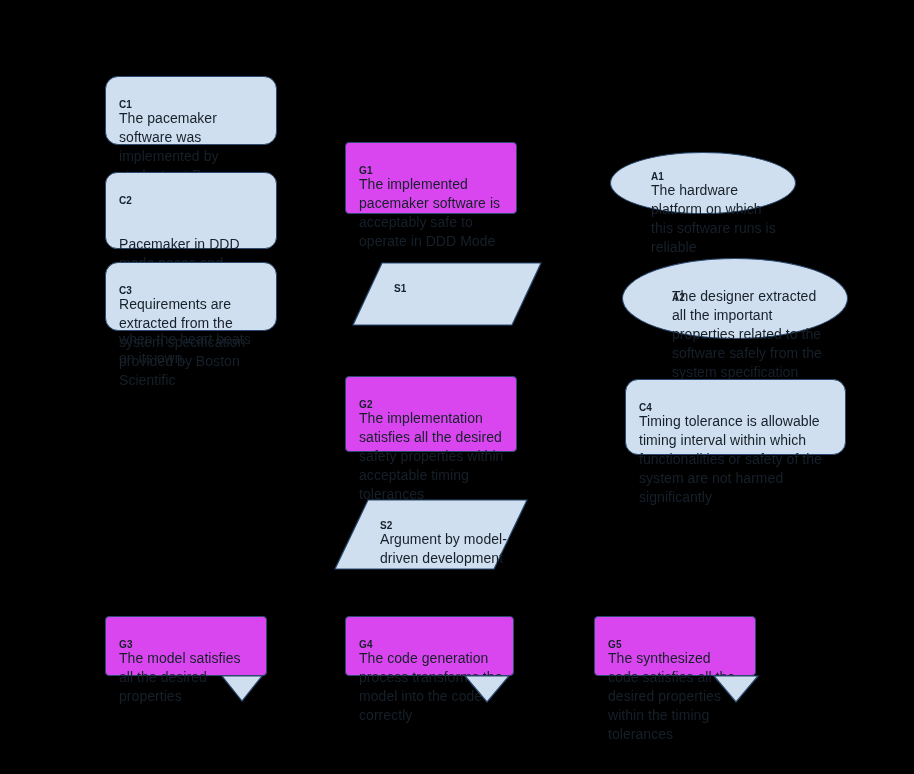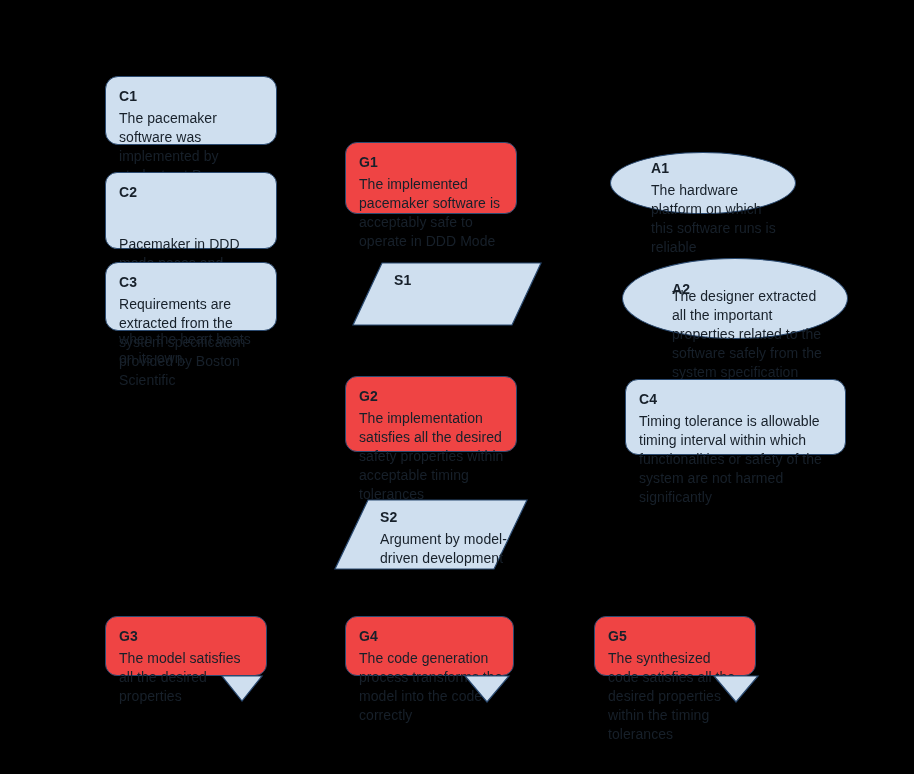--- a/index.html
+++ b/index.html
@@ -8,40 +8,40 @@
     font-family:"Liberation Sans","DejaVu Sans",sans-serif;
     background:#000;
   }
   #canvas{position:absolute;inset:0;width:914px;height:774px;}
 
   .node{position:absolute;box-sizing:border-box;}
 
   
   .lbl{
     position:absolute;
-    font-size:14px;font-weight:bold;color:#17202a;
-    letter-spacing:.1px;line-height:1;
+    font-size:10px;font-weight:bold;color:#17202a;
+    letter-spacing:.1px;line-height:1;margin-top:11px;
   }
   .body-txt{
     position:absolute;
     font-size:14px;color:#17202a;line-height:19px;
     letter-spacing:.05px;
   }
 
   
   .ctx{
     background:#cfdfef;
     border:1.2px solid #2b4a70;
     border-radius:13px;
   }
   
   .goal{
-    background:#ef4444;
+    background:#d946ef;
     border:1.2px solid #2b4a70;
-    border-radius:12px;
+    border-radius:4px;
   }
   
   .assume{
     background:#cfdfef;
     border:1.2px solid #2b4a70;
     border-radius:50%;
   }
 
   
   .shape-svg{position:absolute;left:0;top:0;overflow:visible;pointer-events:none;}

